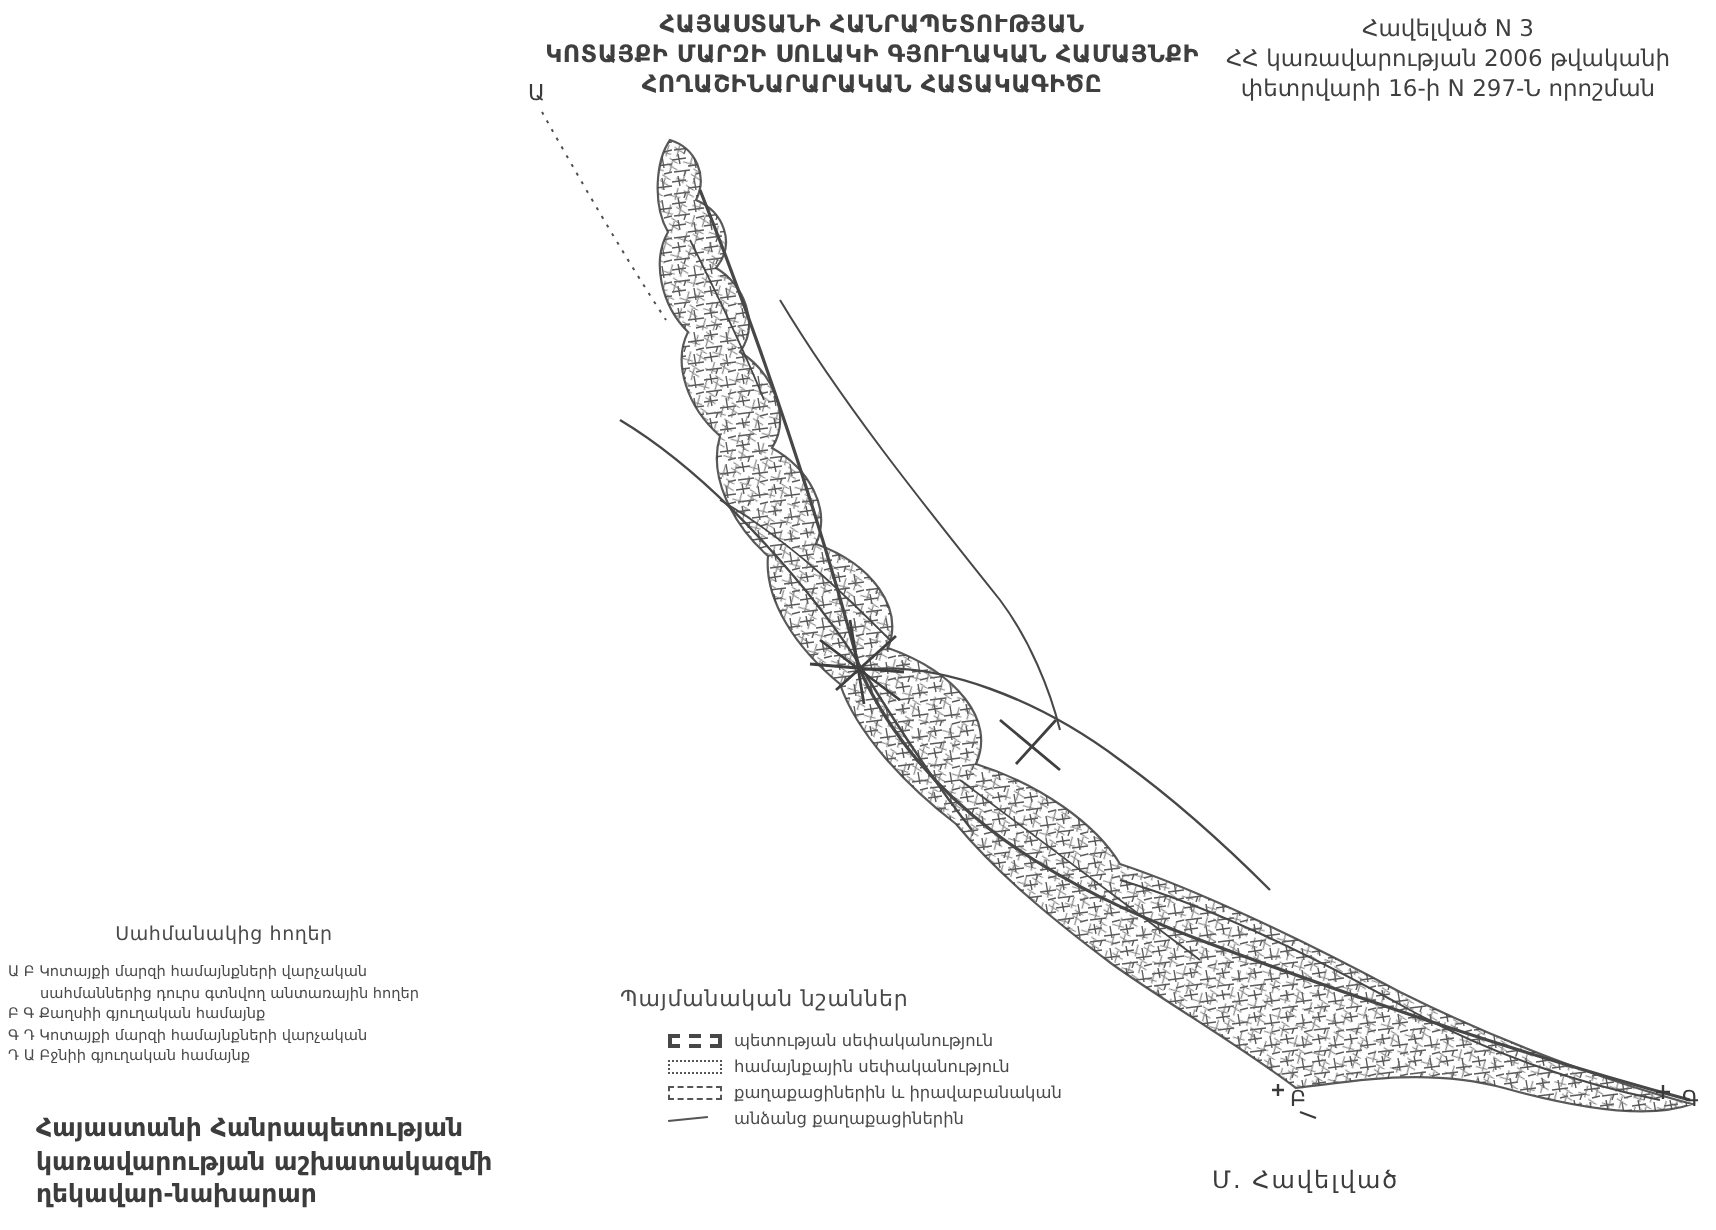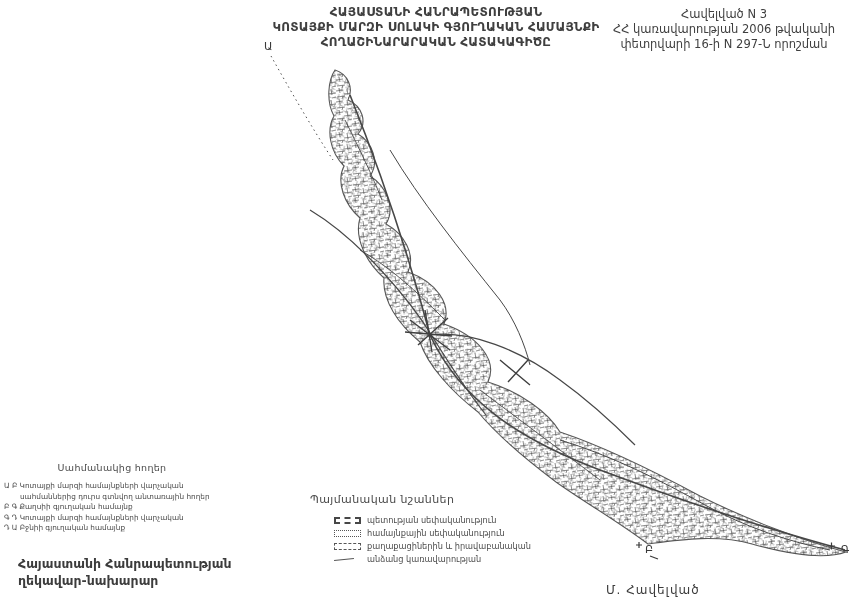--- a/index.html
+++ b/index.html
@@ -131,24 +131,25 @@
     <div class="sl-row">
       <span class="sl-sym sym-dotted"></span>
       <span class="sl-label">համայնքային սեփականություն</span>
     </div>
     <div class="sl-row">
       <span class="sl-sym sym-dashed"></span>
       <span class="sl-label">քաղաքացիներին և իրավաբանական</span>
     </div>
     <div class="sl-row">
       <span class="sl-sym-line"></span>
-      <span class="sl-label">անձանց կառավարության</span>
+      <span class="sl-label">անձանց քաղաքացիներին</span>
     </div>
   </div>
 
   <div class="signature-block">
     <div>Հայաստանի Հանրապետության</div>
+    <div>կառավարության աշխատակազմի</div>
     <div>ղեկավար-նախարար</div>
   </div>
 
   <div class="signatory">Մ. Հավելված</div>
 
 </div>
 
 </body></html>

